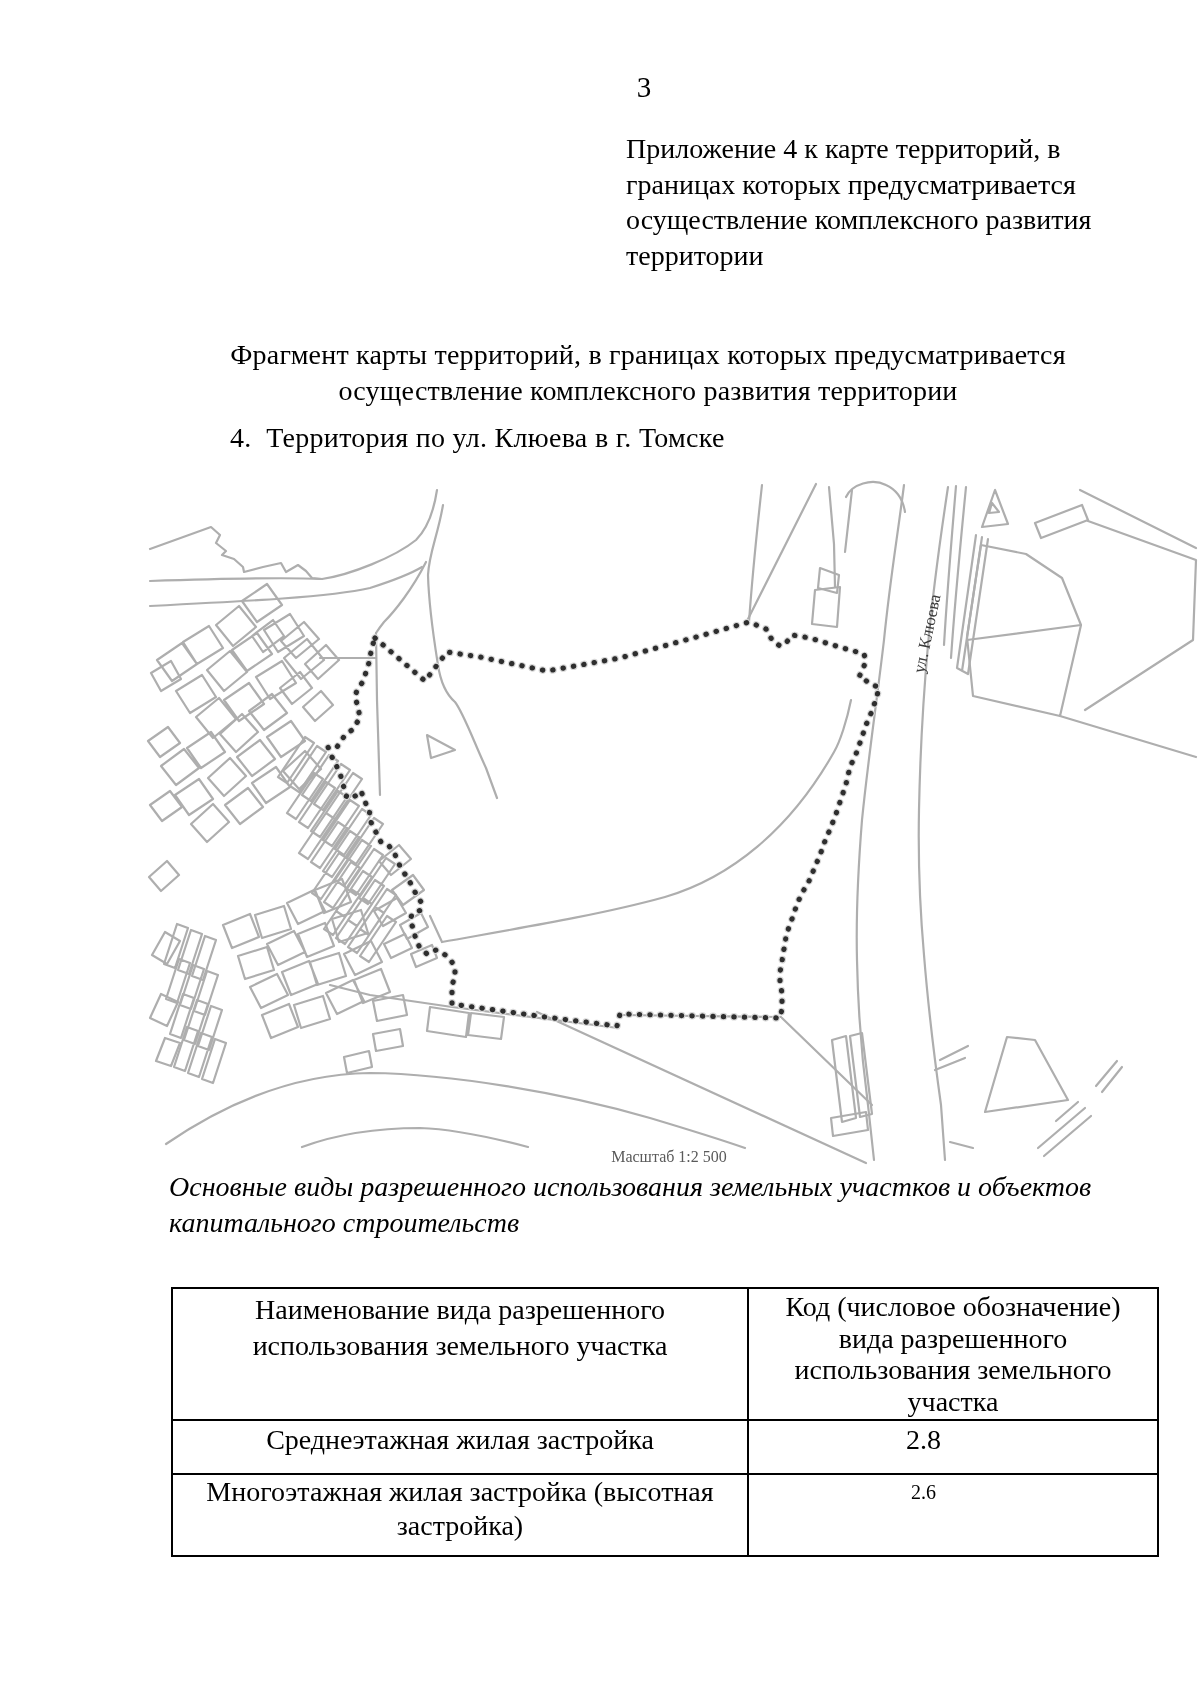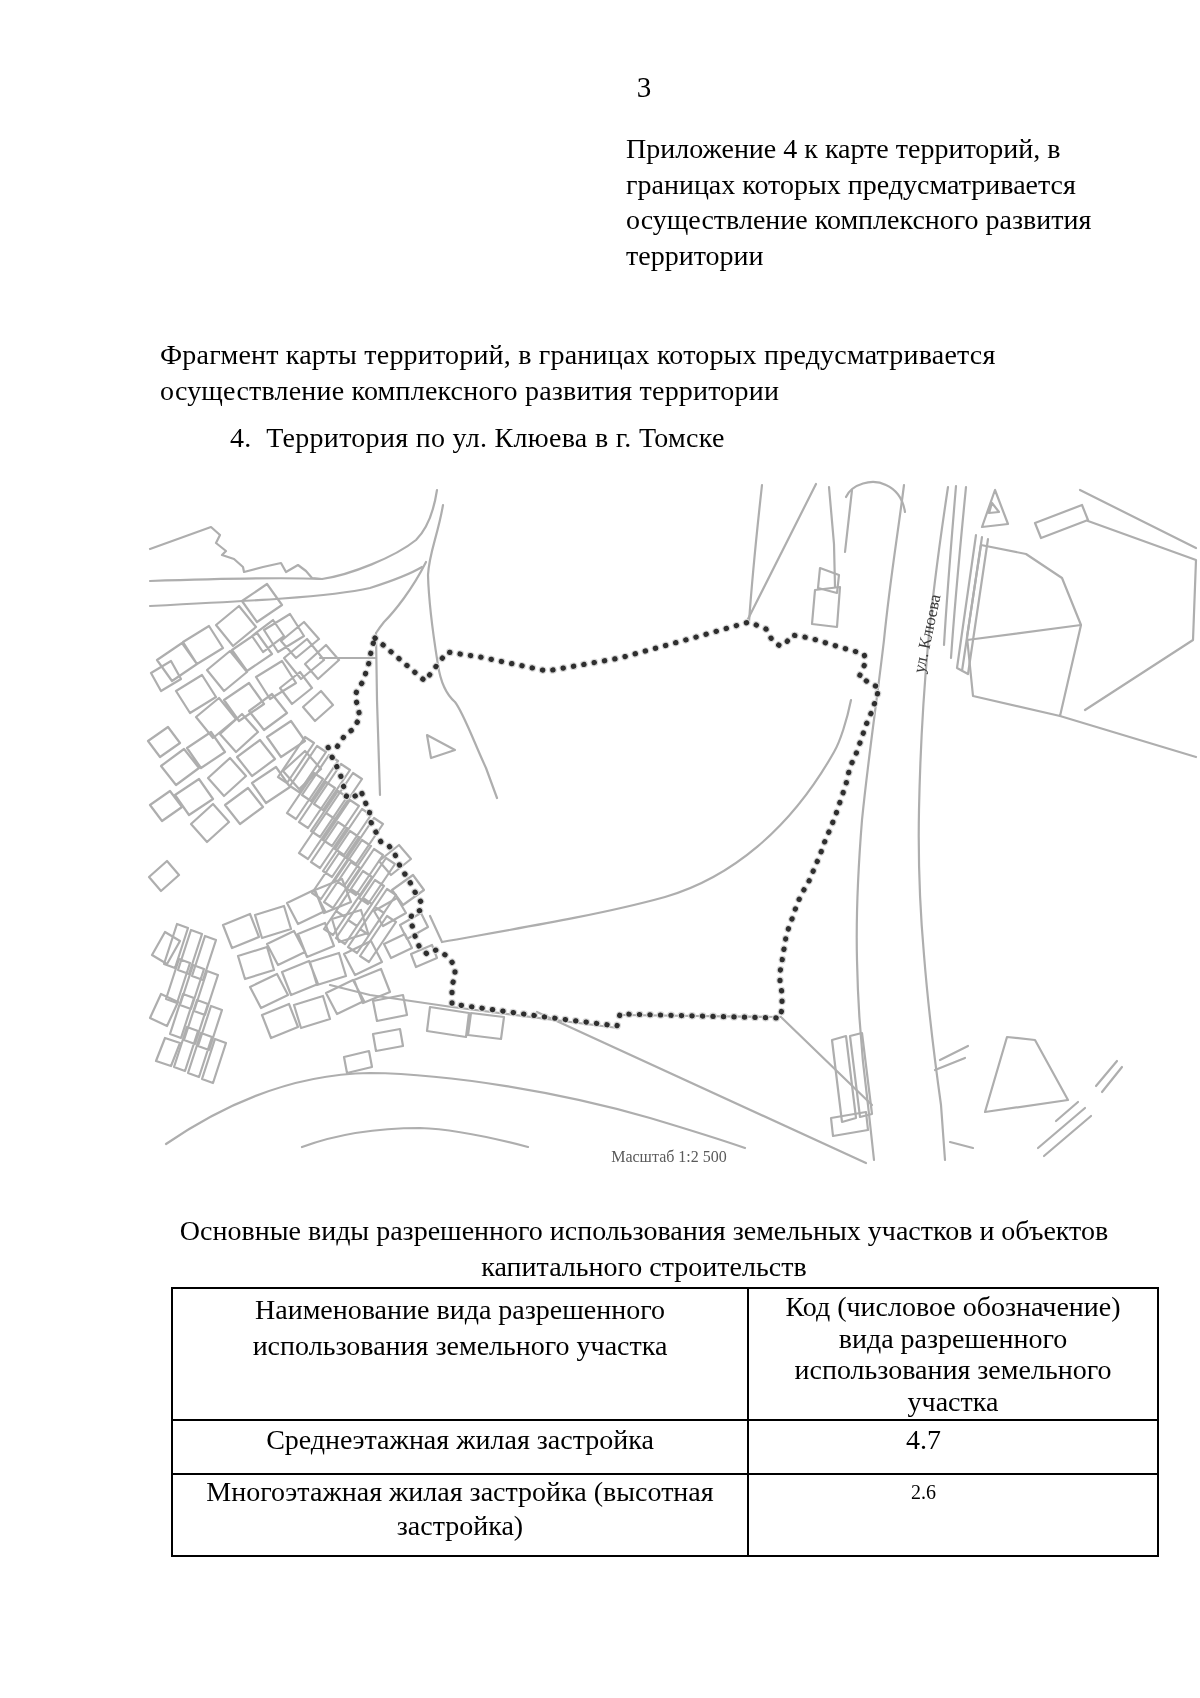--- a/index.html
+++ b/index.html
@@ -8,21 +8,21 @@
   .abs{position:absolute;}
   .t28{font-size:28px;line-height:35.5px;}
 </style>
 </head>
 <body>
 
 <div class="abs t28" id="pagenum" style="left:614px;top:70px;width:60px;text-align:center;font-size:29px;">3</div>
 
 <div class="abs t28" id="appnote" style="left:626px;top:131px;width:500px;text-align:left;">Приложение 4 к карте территорий, в<br>границах которых предусматривается<br>осуществление комплексного развития<br>территории</div>
 
-<div class="abs t28" id="heading" style="left:160px;top:337px;width:950px;letter-spacing:0.2px;">Фрагмент карты территорий, в границах которых предусматривается<br>осуществление комплексного развития территории</div>
+<div class="abs t28" id="heading" style="left:173px;top:337px;width:950px;text-align:center;letter-spacing:0.2px;">Фрагмент карты территорий, в границах которых предусматривается<br>осуществление комплексного развития территории</div>
 
 <div class="abs t28" id="item4" style="left:230px;top:420px;width:800px;letter-spacing:0.3px;">4.&nbsp;&nbsp;Территория по ул. Клюева в г. Томске</div>
 
 <svg class="abs" id="map" style="left:0px;top:0px;" width="1200" height="1698" viewBox="0 0 1200 1698">
   <g fill="none" stroke="#aeaeae" stroke-width="2.2" stroke-linejoin="round" stroke-linecap="round">
 
     <path d="M150,549 L211,527 L220,535 L216,543 L226,551 L222,555 L234,559 L243,567 L244,572 L263,567 L281,563 L286,572 L298,565 L306,571 L312,578 L322,579"></path>
 
     <path d="M150,581 C240,578 300,578 322,579 C350,575 395,557 416,540 C428,528 434,510 437,490"></path>
 
@@ -113,38 +113,38 @@
   </g>
 
   <path d="M375,638 L425,681 L447,652 L480,657 L547,671 L620,658 L700,636 L749,622 L766,629 L772,640 L780,646 L786,643 L792,635 L810,638 L836,646 L864,654 L866,661 L862,671 L859,677 L865,680 L872,685 L879,687 L877,696 L872,711 L866,725 L861,740 L856,754 L850,767 L846,784 L841,799 L836,814 L831,827 L825,841 L820,855 L817,862 L809,881 L805,888 L801,895 L798,902 L795,910 L792,919 L789,927 L786,936 L785,945 L783,953 L782,962 L780,972 L780,983 L782,993 L782,1009 L780,1018 L620,1014 L617,1026 L545,1017 L459,1005 L452,1004 L452,994 L452,985 L455,977 L455,967 L450,959 L444,954 L436,950 L427,954 L419,946 L415,936 L414,930 L410,921 L412,914 L421,910 L421,902 L416,894 L412,886 L407,877 L402,870 L399,864 L394,852 L389,846 L381,842 L377,834 L372,825 L369,816 L370,810 L366,804 L361,791 L354,797 L346,797 L347,795 L343,785 L340,773 L335,763 L332,757 L328,747 L337,747 L345,735 L352,730 L360,718 L358,707 L355,697 L357,690 L362,683 L365,675 L368,667 L370,657 L372,647 Z" fill="none" stroke="#d8d8d8" stroke-width="7.5" stroke-linecap="round" stroke-dasharray="0.3 10.2"></path>
   <path id="boundary" d="M375,638 L425,681 L447,652 L480,657 L547,671 L620,658 L700,636 L749,622 L766,629 L772,640 L780,646 L786,643 L792,635 L810,638 L836,646 L864,654 L866,661 L862,671 L859,677 L865,680 L872,685 L879,687 L877,696 L872,711 L866,725 L861,740 L856,754 L850,767 L846,784 L841,799 L836,814 L831,827 L825,841 L820,855 L817,862 L809,881 L805,888 L801,895 L798,902 L795,910 L792,919 L789,927 L786,936 L785,945 L783,953 L782,962 L780,972 L780,983 L782,993 L782,1009 L780,1018 L620,1014 L617,1026 L545,1017 L459,1005 L452,1004 L452,994 L452,985 L455,977 L455,967 L450,959 L444,954 L436,950 L427,954 L419,946 L415,936 L414,930 L410,921 L412,914 L421,910 L421,902 L416,894 L412,886 L407,877 L402,870 L399,864 L394,852 L389,846 L381,842 L377,834 L372,825 L369,816 L370,810 L366,804 L361,791 L354,797 L346,797 L347,795 L343,785 L340,773 L335,763 L332,757 L328,747 L337,747 L345,735 L352,730 L360,718 L358,707 L355,697 L357,690 L362,683 L365,675 L368,667 L370,657 L372,647 Z" fill="none" stroke="#2e2e2e" stroke-width="5.2" stroke-linecap="round" stroke-dasharray="0.3 10.2"></path>
 
   <text id="scalecap" x="669" y="1162" text-anchor="middle" font-size="16" fill="#5a5a5a" font-family="Liberation Serif, serif">Масштаб 1:2 500</text>
 
   <text id="streetname" transform="translate(924,674) rotate(-78)" font-size="17" fill="#3a3a3a" font-family="Liberation Serif, serif">ул. Клюева</text>
 </svg>
 
-<div class="abs t28" id="tabletitle" style="left:169px;top:1213px;width:950px;text-align:center;">Основные виды разрешенного использования земельных участков и объектов<br>капитального строительств</div>
+<div class="abs t28" id="tabletitle" style="left:169px;top:1169px;width:950px;font-style:italic;">Основные виды разрешенного использования земельных участков и объектов<br>капитального строительств</div>
 
 <table id="landuse" class="abs" style="left:171px;top:1287px;width:986px;border-collapse:collapse;table-layout:fixed;" cellspacing="0">
   <colgroup>
       <col style="width:576px">
       <col style="width:410px">
     </colgroup>
   <tbody>
       <tr style="height:104px;">
 
     <td style="border:2px solid #000;vertical-align:top;text-align:center;font-size:28px;line-height:35.5px;padding-top:3px;">Наименование вида разрешенного<br>использования земельного участка</td>
 
     <td style="border:2px solid #000;vertical-align:top;text-align:center;font-size:28px;line-height:31.7px;padding-top:2px;">Код (числовое обозначение)<br>вида разрешенного<br>использования земельного<br>участка</td>
   </tr>
   <tr style="height:54px;">
 
     <td style="border:2px solid #000;vertical-align:top;text-align:center;font-size:28px;line-height:35.5px;padding-top:1px;">Среднеэтажная жилая застройка</td>
-    <td style="border:2px solid #000;vertical-align:top;text-align:center;font-size:28px;line-height:35.5px;padding-top:1px;padding-right:60px;">4.7</td>
+    <td style="border:2px solid #000;vertical-align:top;text-align:center;font-size:28px;line-height:35.5px;padding-top:1px;padding-right:60px;">2.8</td>
   </tr>
   <tr style="height:82px;margin-top:20px;">
 
     <td style="border:2px solid #000;vertical-align:top;text-align:center;font-size:28px;line-height:34px;padding-top:0px;">Многоэтажная жилая застройка (высотная застройка)</td>
     <td style="border:2px solid #000;vertical-align:top;text-align:center;font-size:20px;line-height:34px;padding-top:0px;padding-right:60px;">2.6</td>
   </tr>
 </tbody>
   </table>
 
 </body></html>

